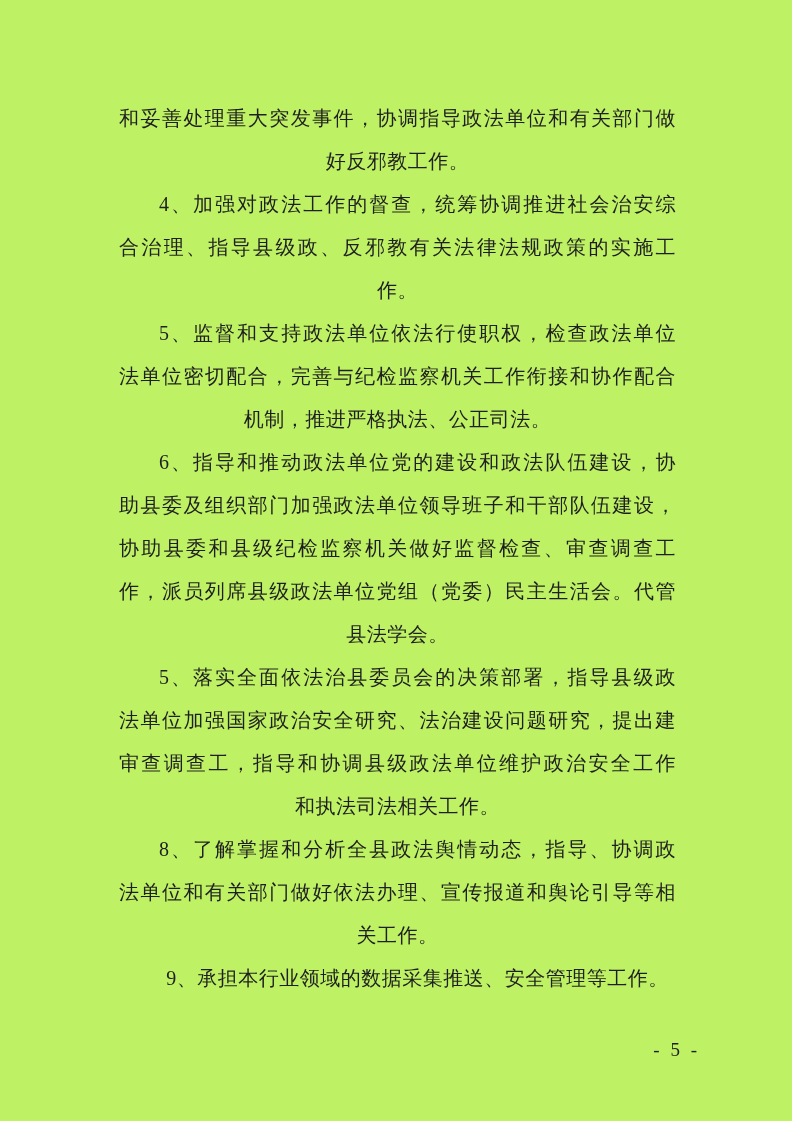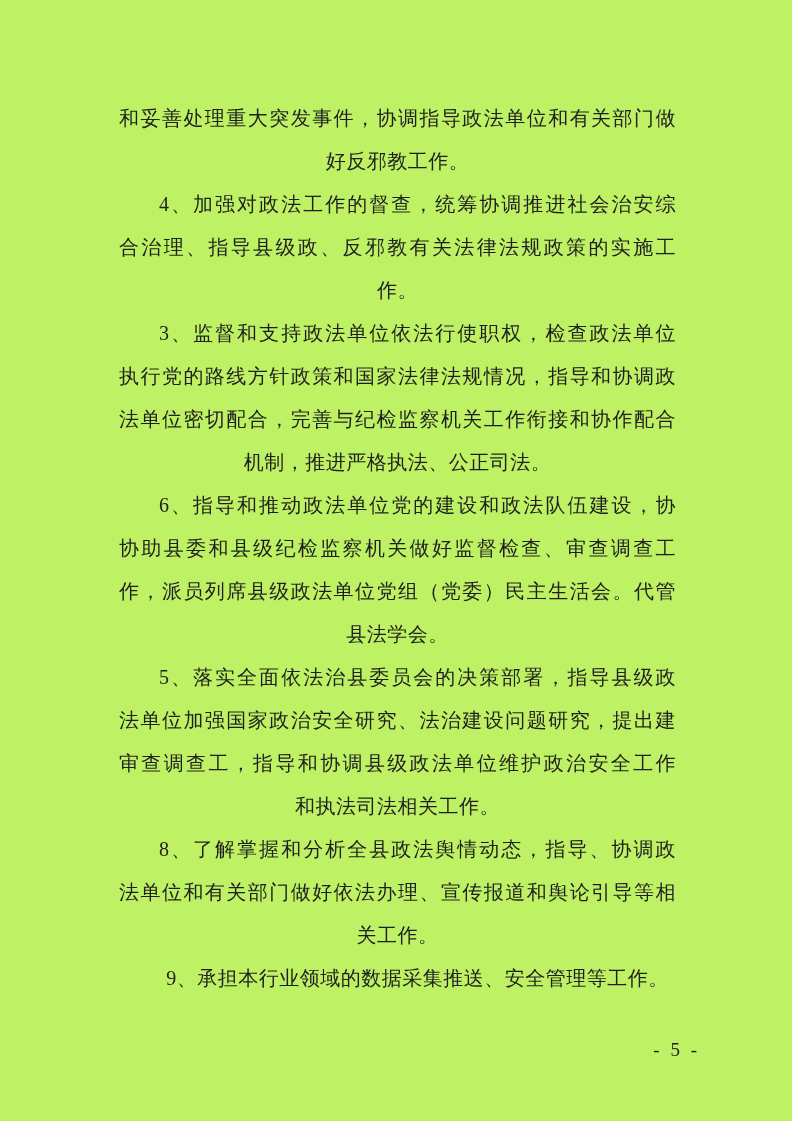--- a/index.html
+++ b/index.html
@@ -53,25 +53,25 @@
 <body>
 
 <div class="page">
   <div class="content">
 
   <div class="line fill">和妥善处理重大突发事件，协调指导政法单位和有关部门做</div>
       <div class="line">好反邪教工作。</div>
       <div class="line indent fill">4、加强对政法工作的督查，统筹协调推进社会治安综</div>
       <div class="line fill">合治理、指导县级政、反邪教有关法律法规政策的实施工</div>
       <div class="line">作。</div>
-      <div class="line indent fill">3、监督和支持政法单位依法行使职权，检查政法单位</div>
-      <div class="line fill">执行党的路线方针政策和国家法律法规情况，指导和协调政</div>
+      <div class="line indent fill">5、监督和支持政法单位依法行使职权，检查政法单位</div>
       <div class="line fill">法单位密切配合，完善与纪检监察机关工作衔接和协作配合</div>
       <div class="line">机制，推进严格执法、公正司法。</div>
       <div class="line indent fill">6、指导和推动政法单位党的建设和政法队伍建设，协</div>
+      <div class="line fill">助县委及组织部门加强政法单位领导班子和干部队伍建设，</div>
       <div class="line fill">协助县委和县级纪检监察机关做好监督检查、审查调查工</div>
       <div class="line fill">作，派员列席县级政法单位党组（党委）民主生活会。代管</div>
       <div class="line">县法学会。</div>
       <div class="line indent fill">5、落实全面依法治县委员会的决策部署，指导县级政</div>
       <div class="line fill">法单位加强国家政治安全研究、法治建设问题研究，提出建</div>
       <div class="line fill">审查调查工，指导和协调县级政法单位维护政治安全工作</div>
       <div class="line">和执法司法相关工作。</div>
       <div class="line indent fill">8、了解掌握和分析全县政法舆情动态，指导、协调政</div>
       <div class="line fill">法单位和有关部门做好依法办理、宣传报道和舆论引导等相</div>
       <div class="line">关工作。</div>

